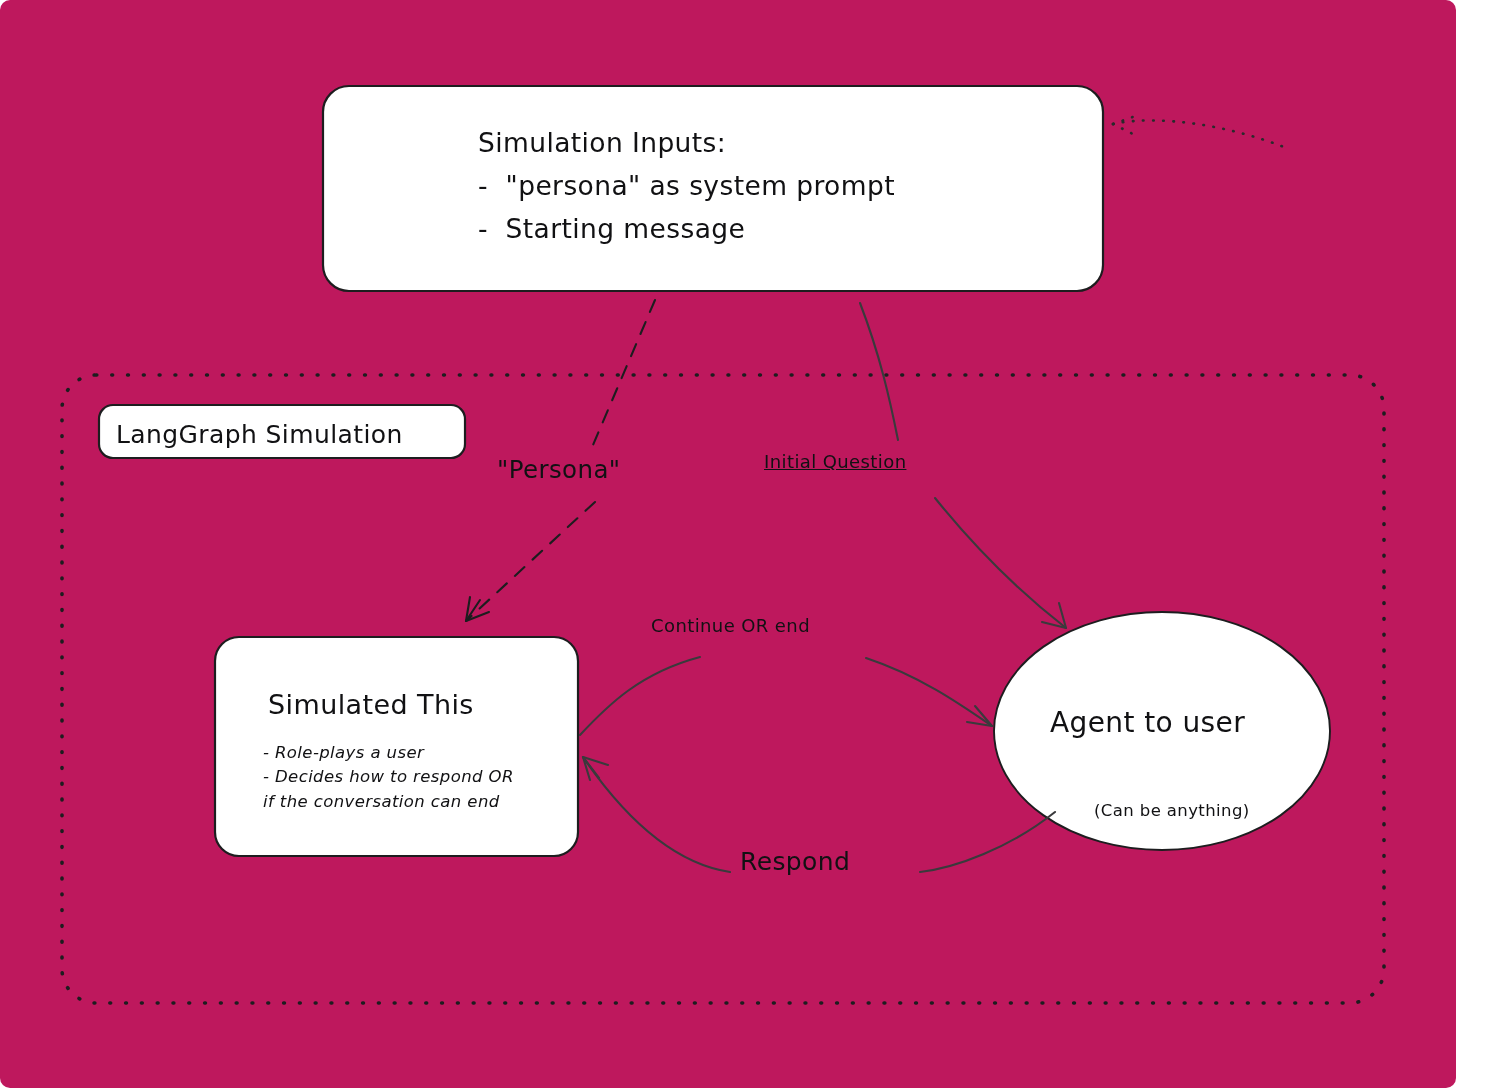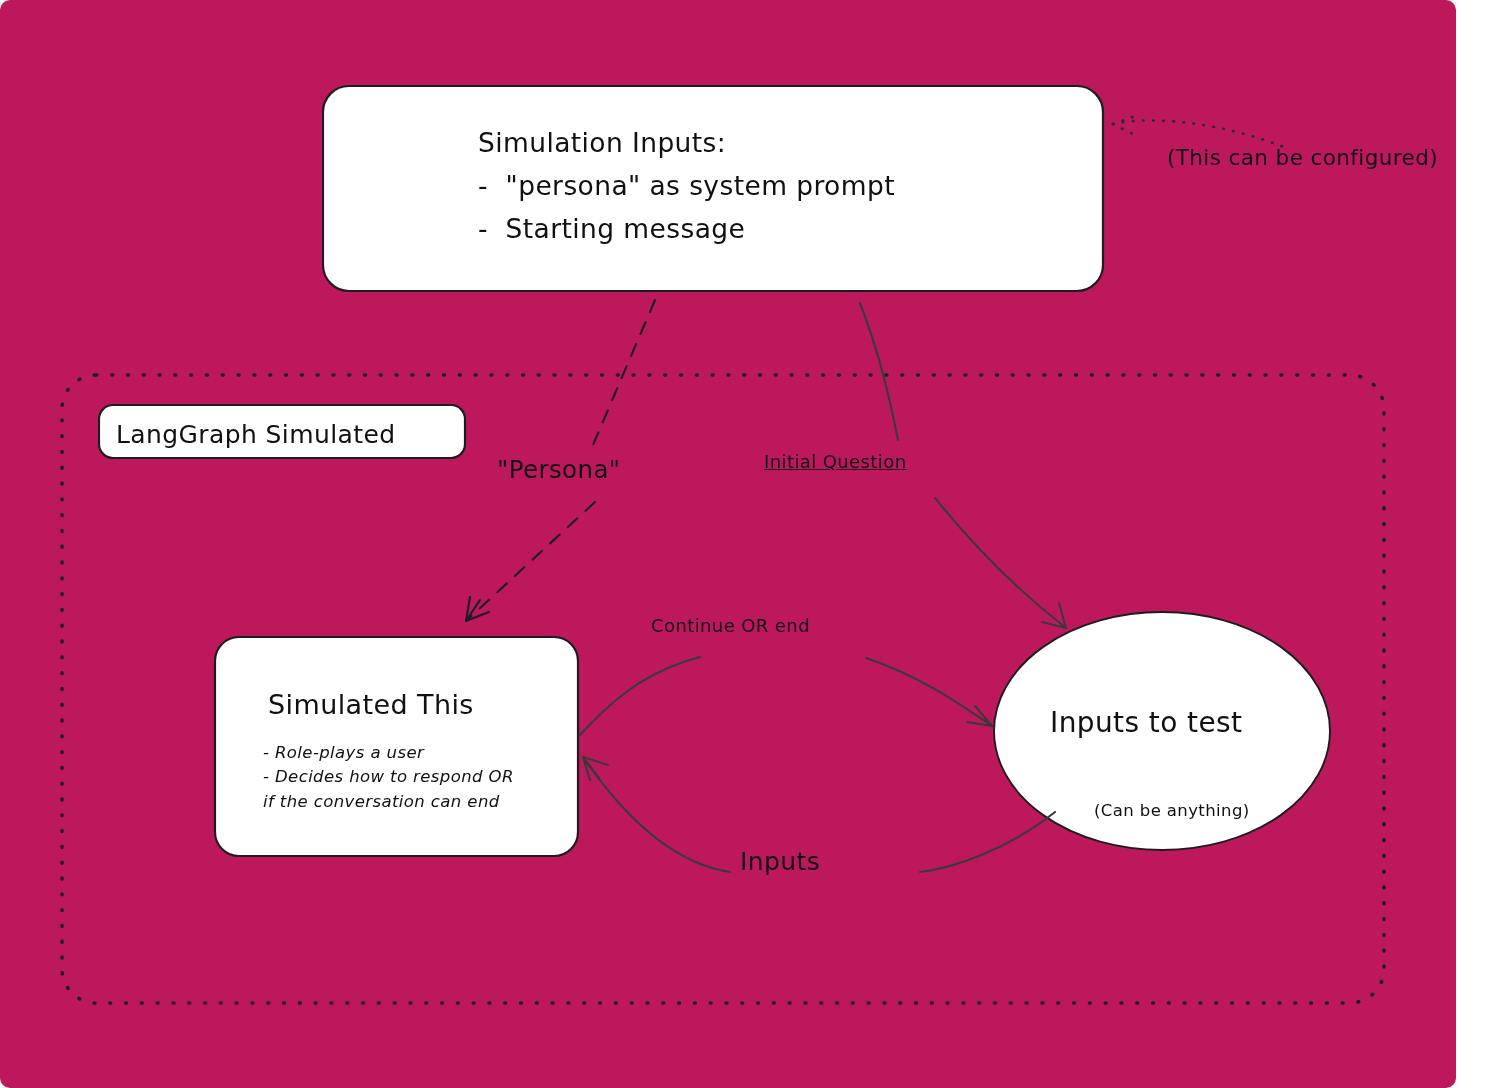--- a/index.html
+++ b/index.html
@@ -199,35 +199,34 @@
       <path class="arrowhead" d="M 583 757 L 608 765"></path>
       <path class="arrowhead" d="M 583 757 L 599 778"></path>
     </g>
 
   </svg>
 
   <div class="txt hand" id="inputs-box-text">Simulation Inputs:
 -  "persona" as system prompt
 -  Starting message</div>
 
-  <div class="txt hand" id="config-note">(This can be configured)</div>
-
-  <div class="txt hand" id="langgraph-label-text">LangGraph Simulated</div>
+
+  <div class="txt hand" id="langgraph-label-text">LangGraph Simulation</div>
 
   <div class="txt hand" id="persona-edge-label">"Persona"</div>
 
   <div class="txt hand" id="initial-question-label">Initial Question</div>
 
   <div class="txt hand" id="continue-label">Continue OR end</div>
 
-  <div class="txt hand" id="respond-label">Inputs</div>
+  <div class="txt hand" id="respond-label">Respond</div>
 
   <div class="txt hand" id="sim-user-title">Simulated This</div>
 
   <div class="txt hand" id="sim-user-bullets">- Role-plays a user
 - Decides how to respond OR
 if the conversation can end</div>
 
-  <div class="txt hand" id="agent-title">Inputs to test</div>
+  <div class="txt hand" id="agent-title">Agent to user</div>
 
   <div class="txt hand" id="agent-sub">(Can be anything)</div>
 
 </div>
 
 </body></html>

